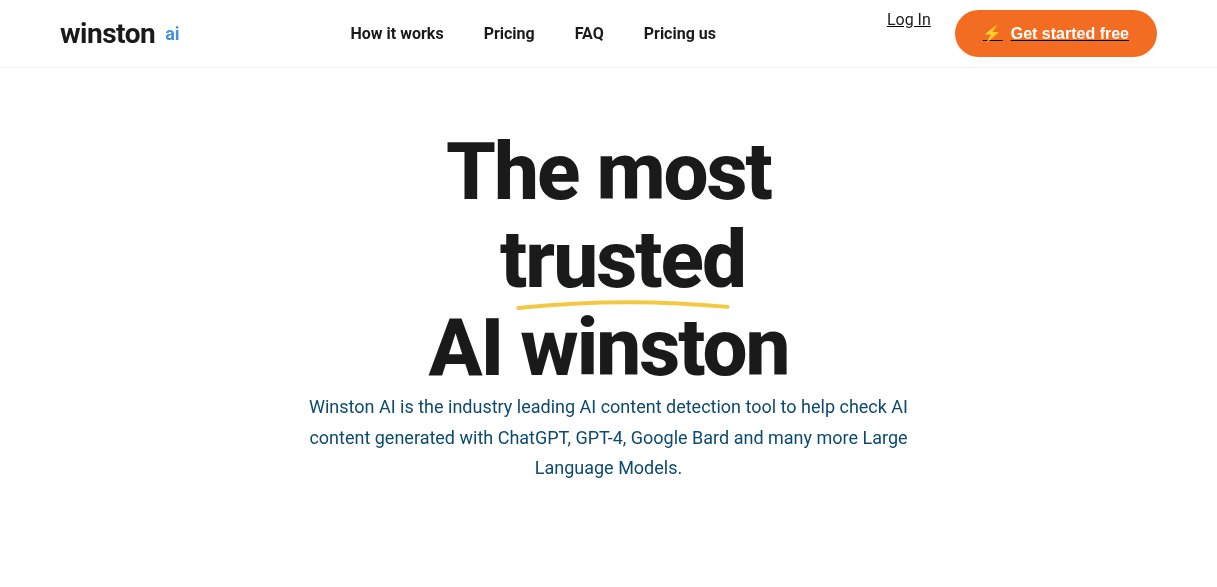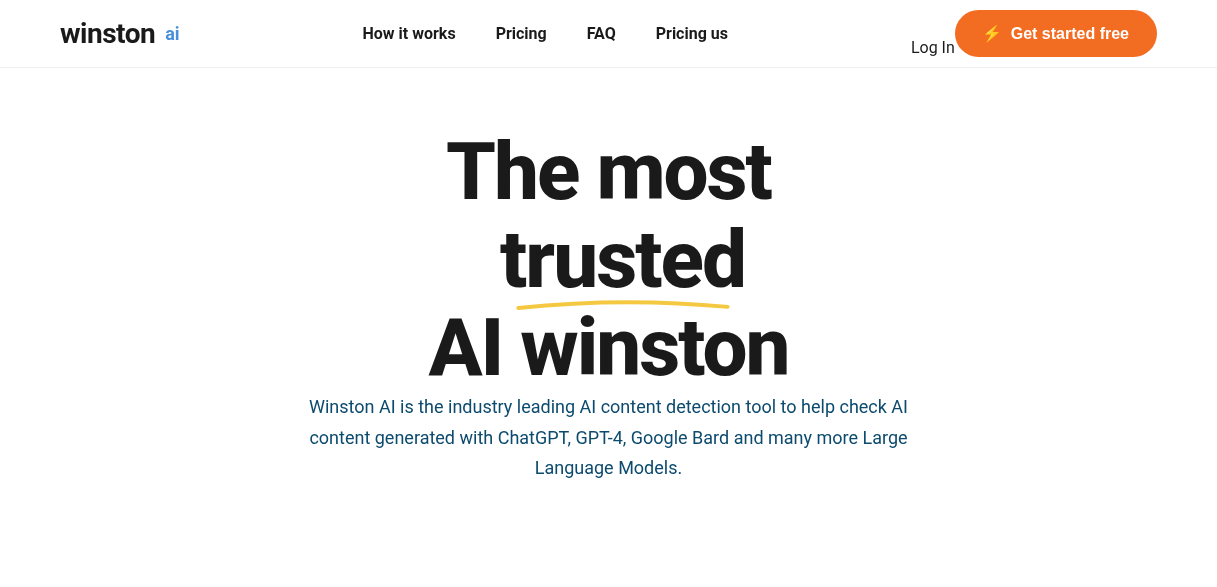--- a/index.html
+++ b/index.html
@@ -55,21 +55,23 @@
     .nav-link {
       font-size: 16px;
       color: #1a1a1a;
       text-decoration: none;
       cursor: pointer;
       font-weight: 700;
     }
 
     .header-actions {
       display: flex;
-      align-items: flex-end;
+      align-items: flex-start;
+      gap: 24px;
+      text-decoration: underline;
     }
 
     .login-link {
       font-size: 16px;
       color: #1a1a1a;
       text-decoration: none;
       cursor: pointer;
       font-weight: 400;
     }
 

